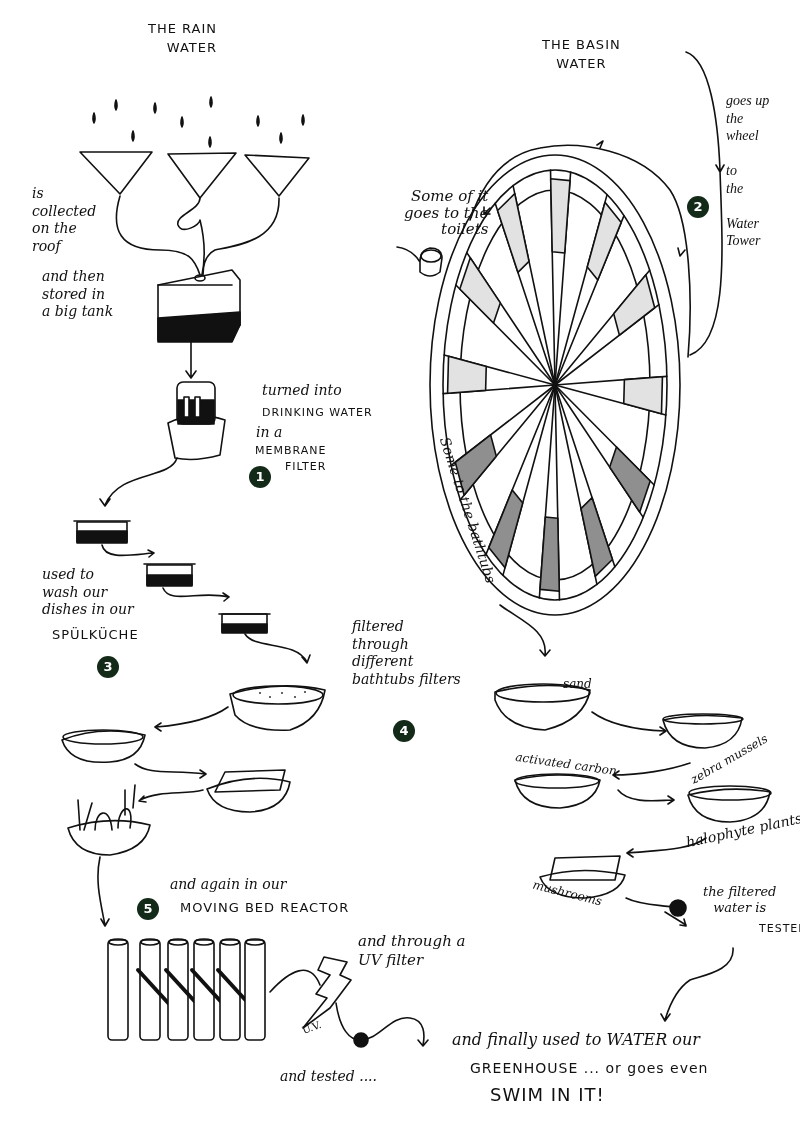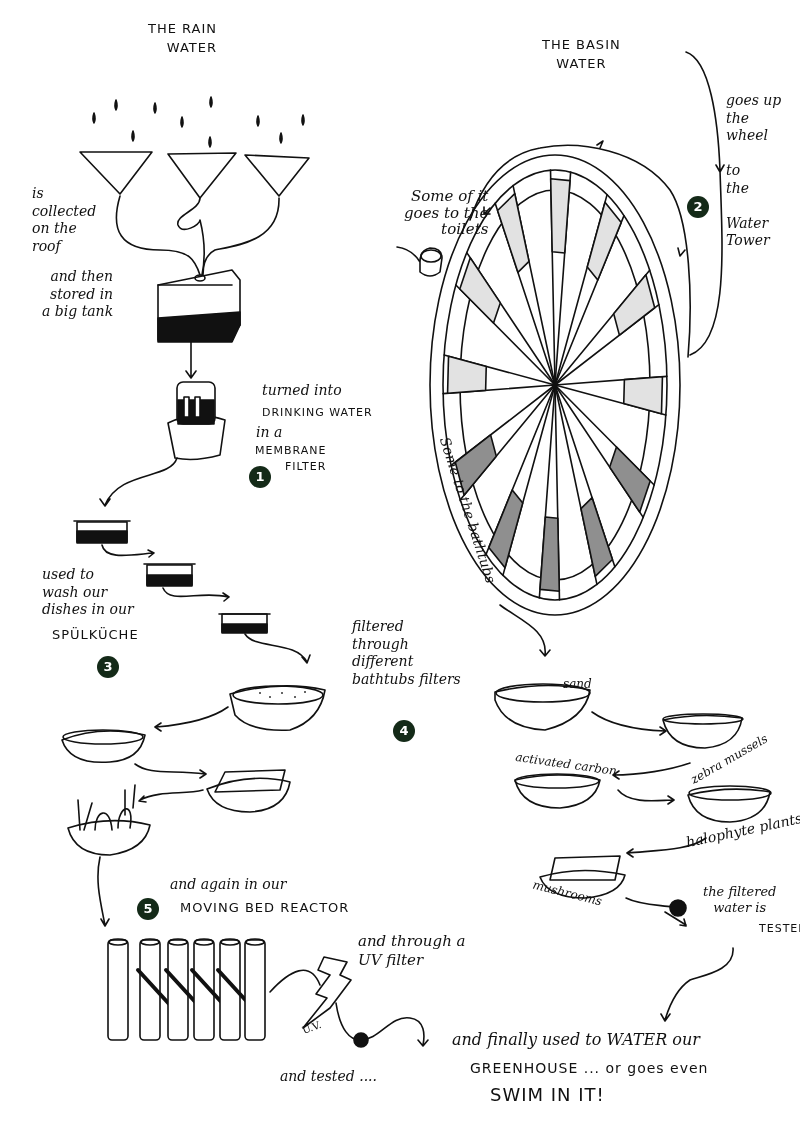--- a/index.html
+++ b/index.html
@@ -189,38 +189,38 @@
   <path d="M336 1003 C 340 1030, 350 1040, 360 1040 C 380 1040, 390 1015, 410 1018 C 425 1020, 425 1035, 423 1045 M418 1040 L 423 1046 L 428 1040"></path>
   <circle class="fill-dark" cx="361" cy="1040" r="7"></circle>
 </svg>
 
 <div class="caps" style="left:148px;top:20px;text-align:right;">THE RAIN
 WATER</div>
 <div class="lbl" style="left:32px;top:185px;">is
 collected
 on the
 roof</div>
-<div class="lbl" style="left:42px;top:268px;text-align:right;">and then
+<div class="lbl" style="left:42px;top:268px;text-align:left;">and then
 stored in
 a big tank</div>
 <div class="lbl" style="left:262px;top:382px;">turned into</div>
 <div class="caps" style="left:262px;top:405px;font-size:11px;">DRINKING WATER</div>
 <div class="lbl" style="left:256px;top:424px;">in a</div>
 <div class="caps" style="left:255px;top:443px;font-size:11px;">MEMBRANE
       FILTER</div>
 <div class="badge" style="left:249px;top:466px;">1</div>
 <div class="lbl" style="left:42px;top:566px;">used to
 wash our
 dishes in our</div>
 <div class="caps" style="left:52px;top:626px;">SPÜLKÜCHE</div>
 <div class="badge" style="left:97px;top:656px;">3</div>
 
 <div class="caps" style="left:542px;top:36px;text-align:center;">THE BASIN
 WATER</div>
-<div class="lbl" style="left:726px;top:92px;">goes up
+<div class="lbl" style="left:726px;top:92px;font-family:Liberation Serif, serif;">goes up
 the
 wheel
 
 to
 the
 
 Water
 Tower</div>
 <div class="badge" style="left:687px;top:196px;">2</div>
 <div class="lbl" style="left:404px;top:188px;font-size:15px;text-align:right;line-height:1.1;">Some of it

